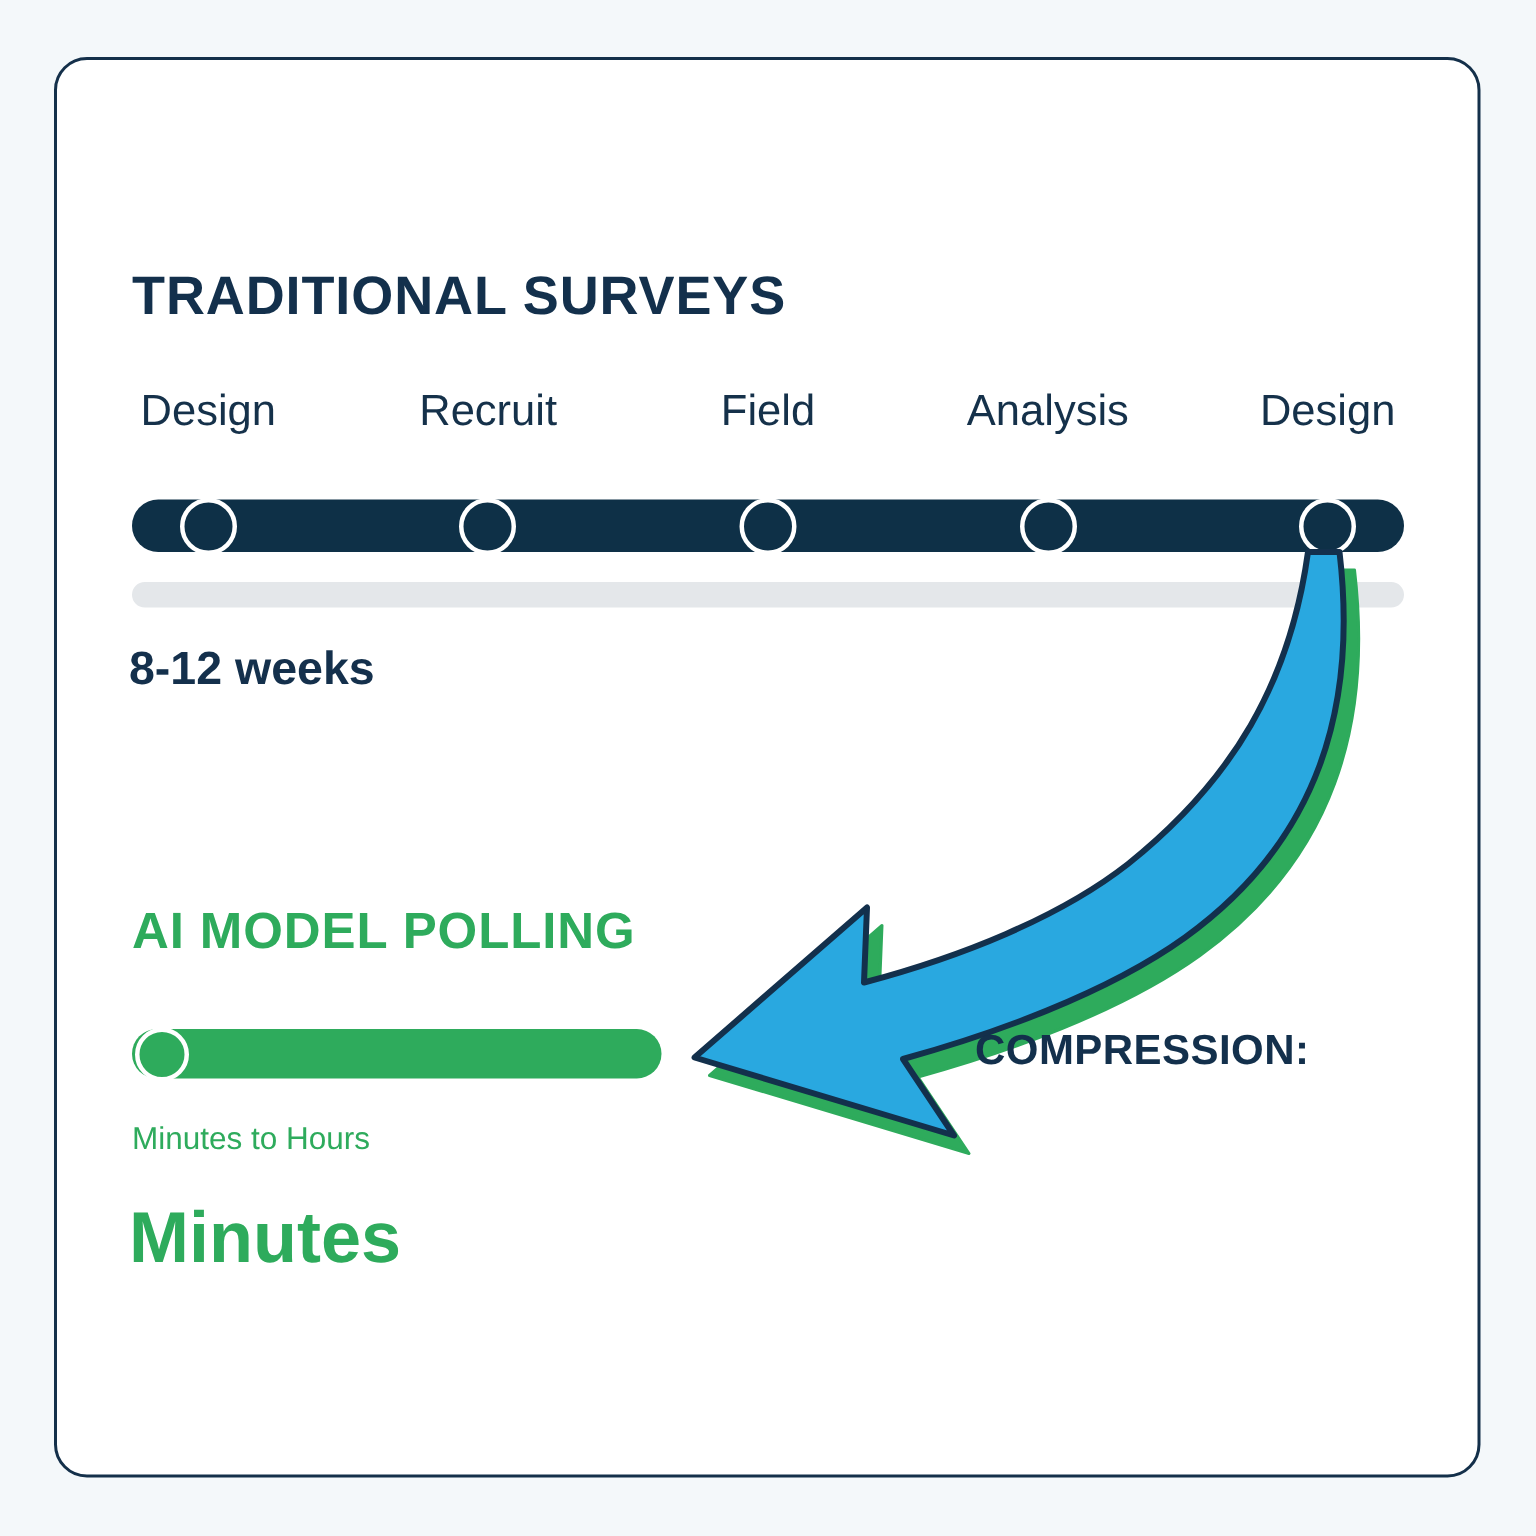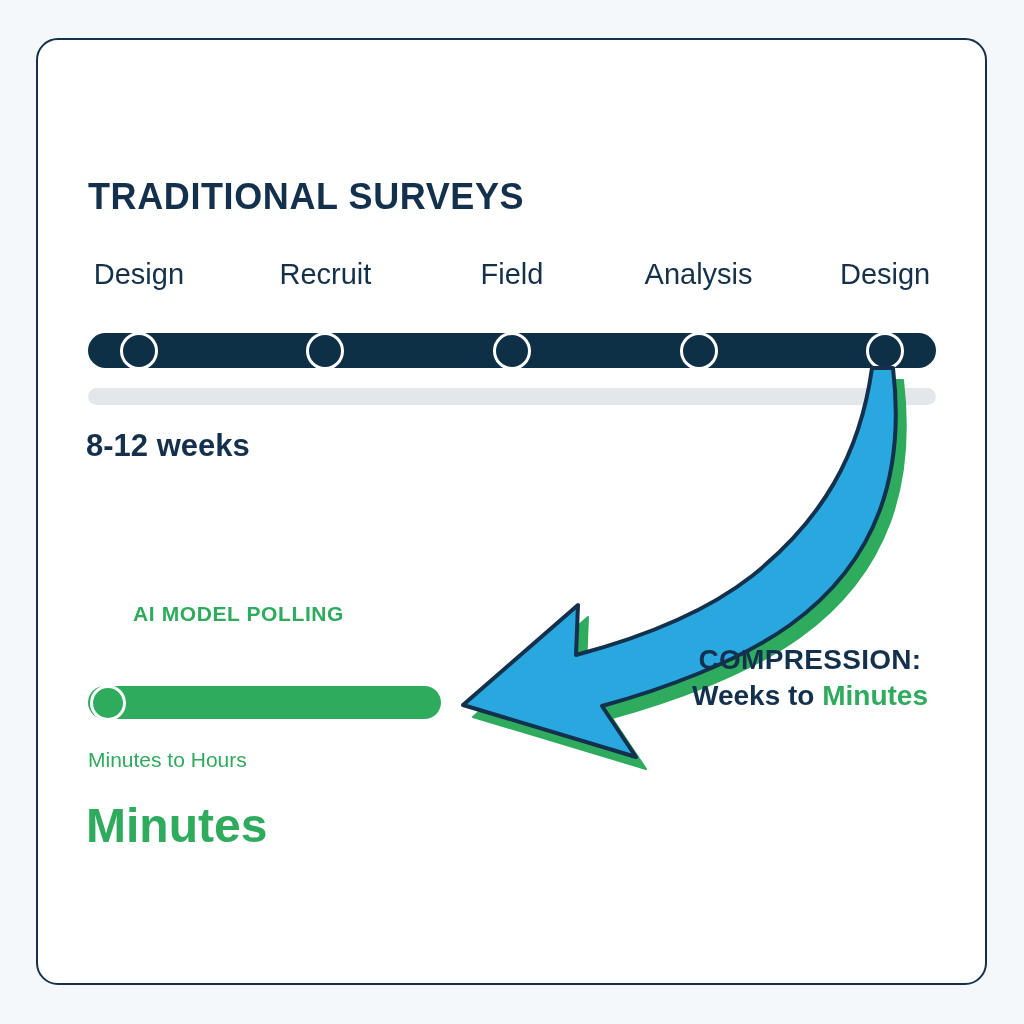--- a/index.html
+++ b/index.html
@@ -41,23 +41,22 @@
   }
   #trad-title {
     left: 88px;
     top: 176px;
     font-size: 36px;
     color: #13304c;
   }
   #ai-title {
     left: 88px;
     top: 602px;
-    font-size: 21px;
+    font-size: 34px;
     color: #2eab5c;
-    margin-left: 45px;
   }
 
   
   #stage-labels {
     position: absolute;
     left: 88px;
     top: 258px;
     width: 848px;
     height: 42px;
   }
@@ -163,23 +162,22 @@
     top: 0;
     width: 1024px;
     height: 1024px;
     pointer-events: none;
   }
 
   
   #callout {
     position: absolute;
     left: 650px;
-    top: 642px;
+    top: 682px;
     width: 320px;
-    text-align: center;
   }
   #callout-title {
     font-size: 28px;
     font-weight: bold;
     color: #13304c;
     letter-spacing: 0.3px;
     white-space: nowrap;
     line-height: 1.25;
   }
   #callout-sub {
@@ -254,18 +252,15 @@
                L 578 605
                L 576 655
                C 640 638, 706 612, 752 576
                C 822 520, 860 455, 872 368
                Z" fill="#29a8e0" stroke="#13304c" stroke-width="4" stroke-linejoin="round"></path>
     </g>
   </svg>
 
   <div id="callout">
     <div id="callout-title">COMPRESSION:</div>
-    <div id="callout-sub">
-      <span>Weeks to </span><span class="accent">Minutes</span>
-    </div>
   </div>
 
 </div>
 
 </body></html>

